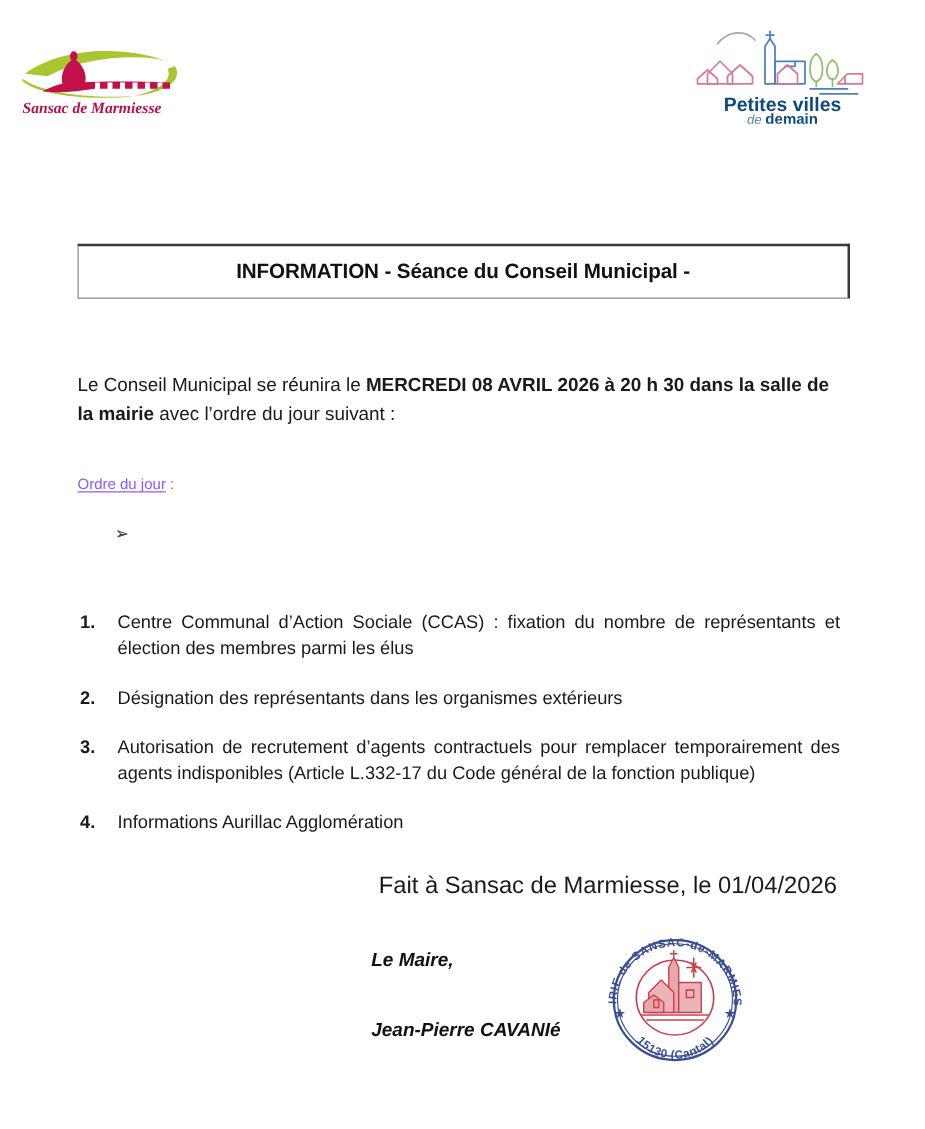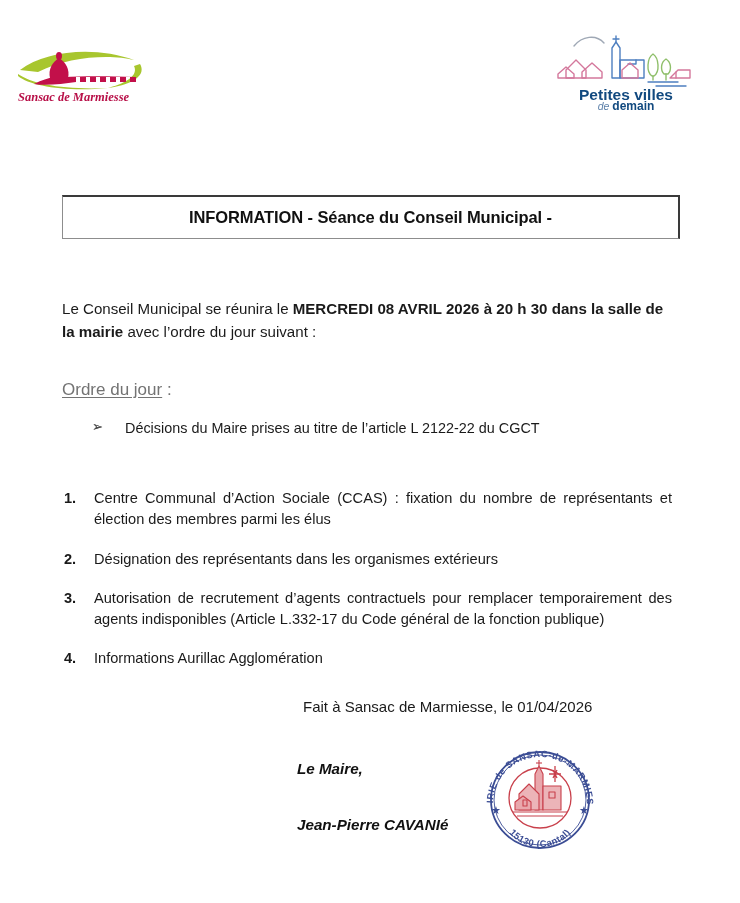--- a/index.html
+++ b/index.html
@@ -19,21 +19,21 @@
 
   .page {
     position: absolute;
     inset: 0;
     background: #fff;
   }
 
   
   .header {
     position: absolute;
-    top: 16px; left: 0; right: 0;
+    top: 5px; left: 0; right: 0;
     height: 120px;
     text-align: right;
   }
 
   .logo-sansac {
     position: absolute;
     left: 12px;
     top: 28px;
     width: 150px;
     height: 62px;
@@ -89,22 +89,22 @@
     color: #1a1a1a;
     margin: 0;
   }
   .intro b { font-weight: bold; }
 
   .agenda-heading {
     margin: 0;
     position: absolute;
     left: 0;
     top: 82px;
-    font-size: 17px;
-    color: #737373;
+    font-size: 12px;
+    color: #8b5cf6;
   }
   .agenda-heading .u {
     text-decoration: underline;
     text-underline-offset: 2px;
   }
 
   .bullets {
     position: absolute;
     left: 30px;
     top: 120px;
@@ -151,21 +151,21 @@
     font-weight: bold;
     font-size: 14.6px;
   }
   .num-item .txt { display: block; }
 
   
   .place-date {
     position: absolute;
     left: 303px;
     top: 698px;
-    font-size: 15px;
+    font-size: 19px;
     color: #1a1a1a;
     white-space: nowrap;
   }
   .sign-role {
     position: absolute;
     left: 297px;
     top: 760px;
     font-size: 15.2px;
     font-weight: bold;
     font-style: italic;
@@ -270,21 +270,20 @@
     <p class="intro"><span>Le Conseil Municipal se réunira le </span><b>MERCREDI 08 AVRIL 2026 à 20 h 30 dans la salle de la mairie</b><span> avec l’ordre du jour suivant :</span></p>
 
     <p class="agenda-heading"><span class="u">Ordre du jour</span><span> :</span></p>
 
     <ul class="bullets">
       <li>
         <span class="arrow">➢</span>
       </li>
       <li>
         <span class="arrow">➢</span>
-        <span>Décisions du Maire prises au titre de l’article L 2122-22 du CGCT</span>
       </li>
     </ul>
 
     <div class="numbered">
       <div class="num-item">
         <span class="num">1.</span>
         <span class="txt">Centre Communal d’Action Sociale (CCAS) : fixation du nombre de représentants et élection des membres parmi les élus</span>
       </div>
       <div class="num-item">
         <span class="num">2.</span>

